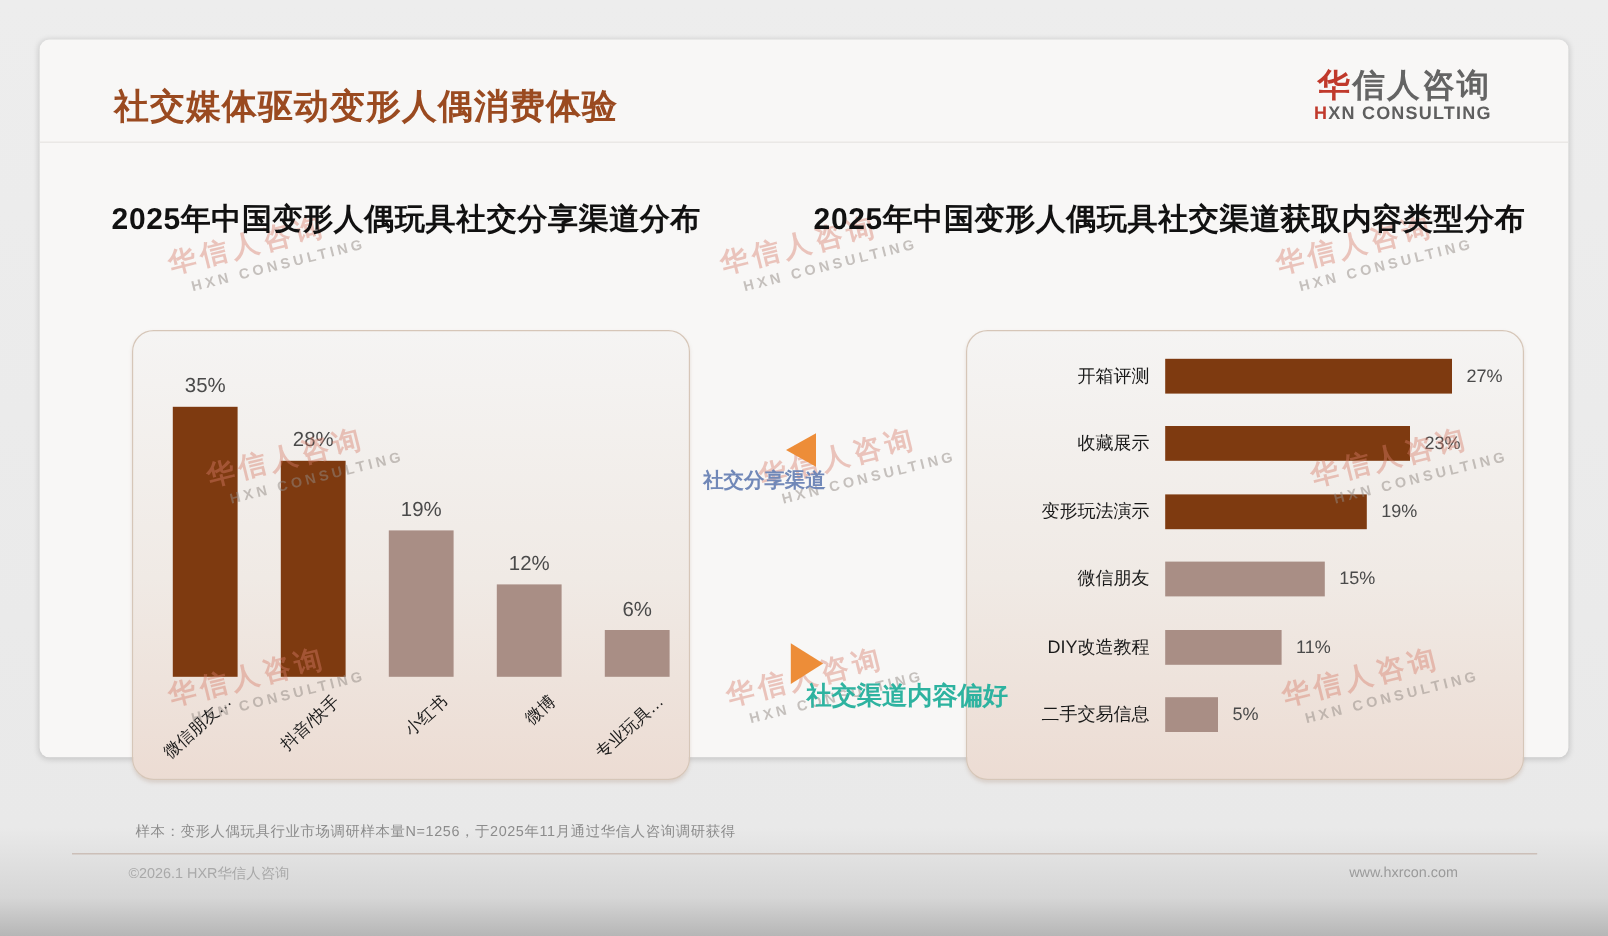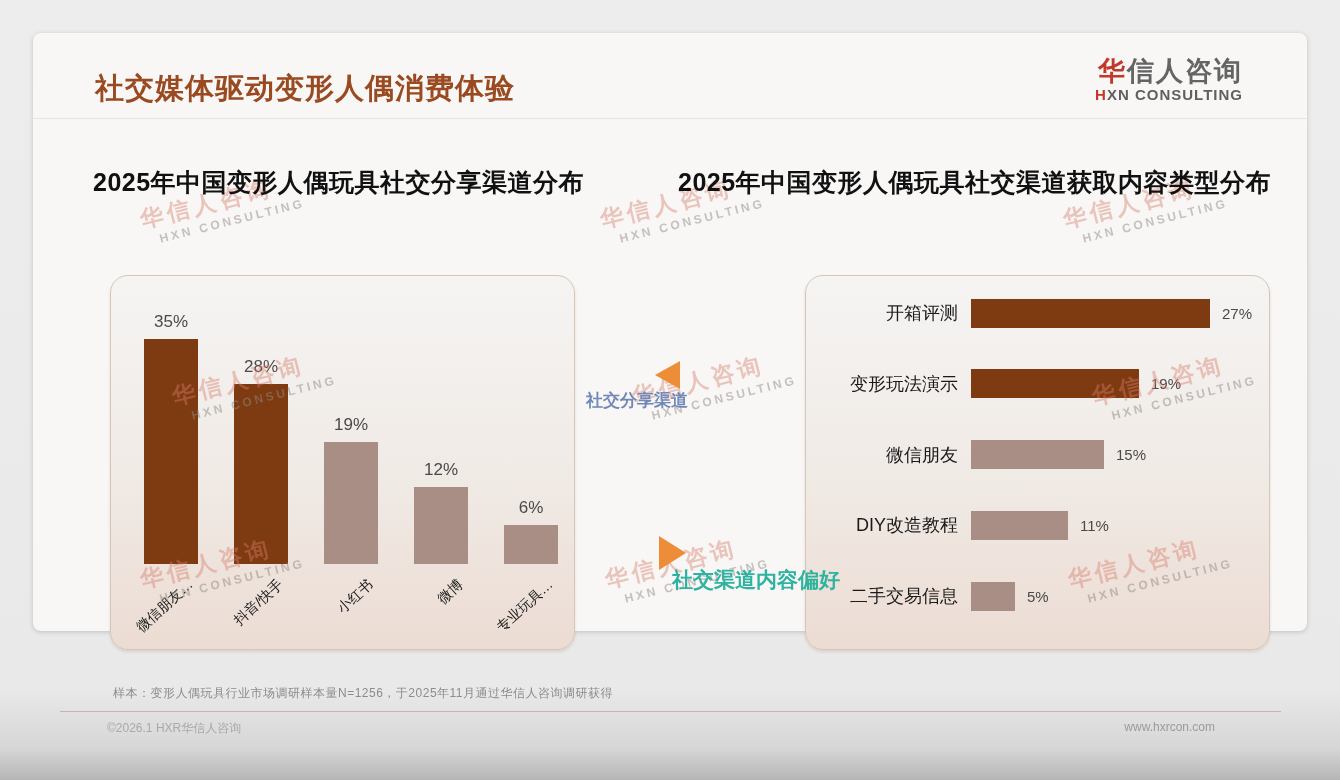--- a/index.html
+++ b/index.html
@@ -62,21 +62,21 @@
   }
   .vcat {
     position:absolute; white-space:nowrap; font-size:14px; color:#1a1a1a;
     transform:translateX(-100%) rotate(-42deg); transform-origin:100% 0;
   }
 
   
   .hrows { position:absolute; left:0; right:0; top:12px; bottom:28px; z-index:3;
            display:flex; flex-direction:column; justify-content:space-between; }
   .hrow { display:flex; align-items:center; height:50px; }
-  .hlabel { width:165px; text-align:right; padding-right:13px; font-size:18px; color:#1a1a1a; flex:none; }
+  .hlabel { width:165px; text-align:right; padding-right:13px; font-size:15px; color:#1a1a1a; flex:none; }
   .hbar { height:29px; flex:none; }
   .hval { margin-left:12px; font-size:15px; color:#4a4a4a; }
 
   
   .tri-left {
     position:absolute; left:622px; top:328px; z-index:3; width:0; height:0;
     border-top:14px solid transparent; border-bottom:14px solid transparent;
     border-right:25px solid #ed8d38;
   }
   .tri-right {
@@ -179,20 +179,25 @@
   </div>
 
   <div class="panel right">
     <div class="hrows" id="hrows">
         <div class="hrow">
           <div class="hlabel">开箱评测</div>
           <div class="hbar" style="width: 239px; background: rgb(126, 58, 16);"></div>
           <div class="hval">27%</div>
         </div>
         <div class="hrow">
+          <div class="hlabel">收藏展示</div>
+          <div class="hbar" style="width: 204px; background: rgb(126, 58, 16);"></div>
+          <div class="hval">23%</div>
+        </div>
+        <div class="hrow">
           <div class="hlabel">变形玩法演示</div>
           <div class="hbar" style="width: 168px; background: rgb(126, 58, 16);"></div>
           <div class="hval">19%</div>
         </div>
         <div class="hrow">
           <div class="hlabel">微信朋友</div>
           <div class="hbar" style="width: 133px; background: rgb(169, 142, 133);"></div>
           <div class="hval">15%</div>
         </div>
         <div class="hrow">

